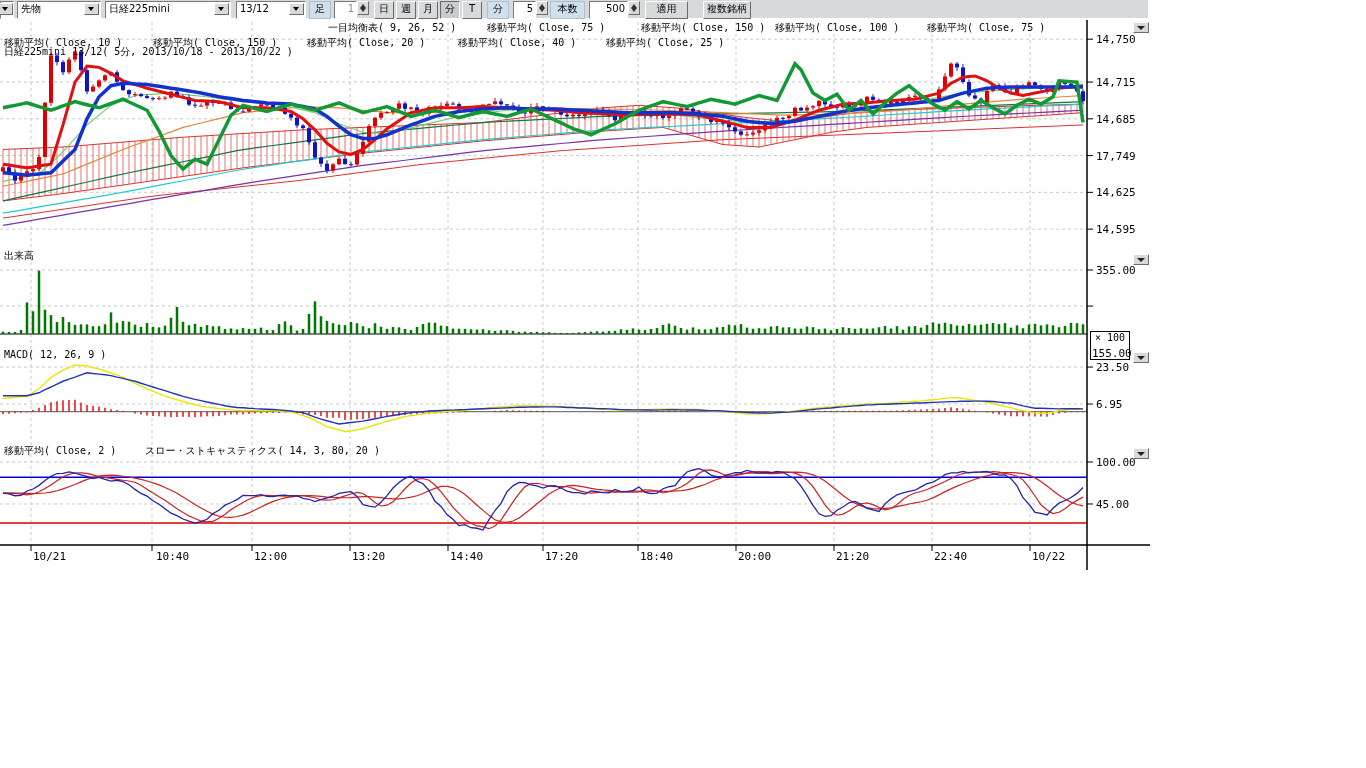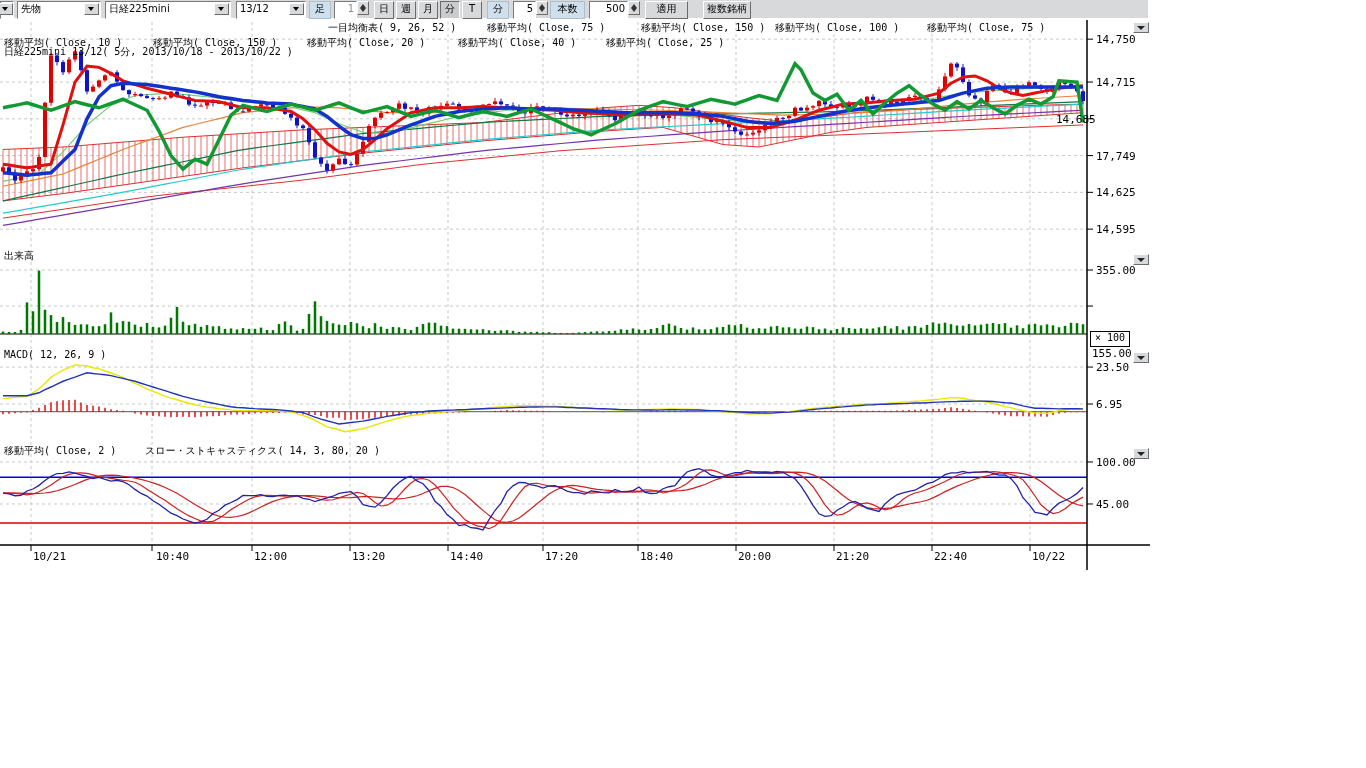--- a/index.html
+++ b/index.html
@@ -26,21 +26,21 @@
       border-left:3px solid transparent;border-right:3px solid transparent;border-top:4px solid #333;}
   .gray{color:#8a8a8a;}
   
   .ovl{position:absolute;color:#000;white-space:pre;z-index:3;}
   .leg{font-size:10px;}
   .ax{font-size:11px;}
   .panebtn{position:absolute;width:16px;height:11px;background:#d7d9db;z-index:4;
       border:1px solid;border-color:#fff #6b6b6b #6b6b6b #fff;box-sizing:border-box;}
   .panebtn:before{content:"";position:absolute;left:3px;top:3px;width:0;height:0;
       border-left:4px solid transparent;border-right:4px solid transparent;border-top:4px solid #222;}
-  #x100{position:absolute;left:1090px;top:331px;width:40px;height:16px;border:1px solid #000;
+  #x100{position:absolute;left:1090px;top:331px;width:40px;height:29px;border:1px solid #000;
       background:#fff;font-size:10px;line-height:12px;padding-left:4px;box-sizing:border-box;z-index:3;}
   svg{position:absolute;left:0;top:0;z-index:1;}
 </style>
 </head>
 <body>
 
 <div id="screen">
   <svg id="chart" width="1366" height="768">
       <line x1="31" y1="22" x2="31" y2="545" stroke="#c9c9c9" stroke-width="1" stroke-dasharray="3,3"></line>
       <line x1="152" y1="22" x2="152" y2="545" stroke="#c9c9c9" stroke-width="1" stroke-dasharray="3,3"></line>
@@ -1052,21 +1052,21 @@
       <div class="ovl ax" style="left: 352px; top: 550px;">13:20</div>
       <div class="ovl ax" style="left: 450px; top: 550px;">14:40</div>
       <div class="ovl ax" style="left: 545px; top: 550px;">17:20</div>
       <div class="ovl ax" style="left: 640px; top: 550px;">18:40</div>
       <div class="ovl ax" style="left: 738px; top: 550px;">20:00</div>
       <div class="ovl ax" style="left: 836px; top: 550px;">21:20</div>
       <div class="ovl ax" style="left: 934px; top: 550px;">22:40</div>
       <div class="ovl ax" style="left: 1032px; top: 550px;">10/22</div>
       <div class="ovl ax" style="left: 1096px; top: 33.1584px;">14,750</div>
       <div class="ovl ax" style="left: 1096px; top: 76.0542px;">14,715</div>
-      <div class="ovl ax" style="left: 1056px; top: 112.822px;">14,685</div>
+      <div class="ovl ax" style="left: 1096px; top: 112.822px;">14,685</div>
       <div class="ovl ax" style="left: 1096px; top: 149.59px;">17,749</div>
       <div class="ovl ax" style="left: 1096px; top: 186.358px;">14,625</div>
       <div class="ovl ax" style="left: 1096px; top: 223.126px;">14,595</div>
       <div class="ovl ax" style="left: 1096px; top: 264.009px;">355.00</div>
       <div class="ovl ax" style="left: 1092px; top: 300.06px; margin-top: 47px;">155.00</div>
       <div class="ovl ax" style="left: 1096px; top: 361.066px;">23.50</div>
       <div class="ovl ax" style="left: 1096px; top: 398.042px;">6.95</div>
       <div class="ovl ax" style="left: 1096px; top: 455.974px;">100.00</div>
       <div class="ovl ax" style="left: 1096px; top: 497.972px;">45.00</div>
     </div>

